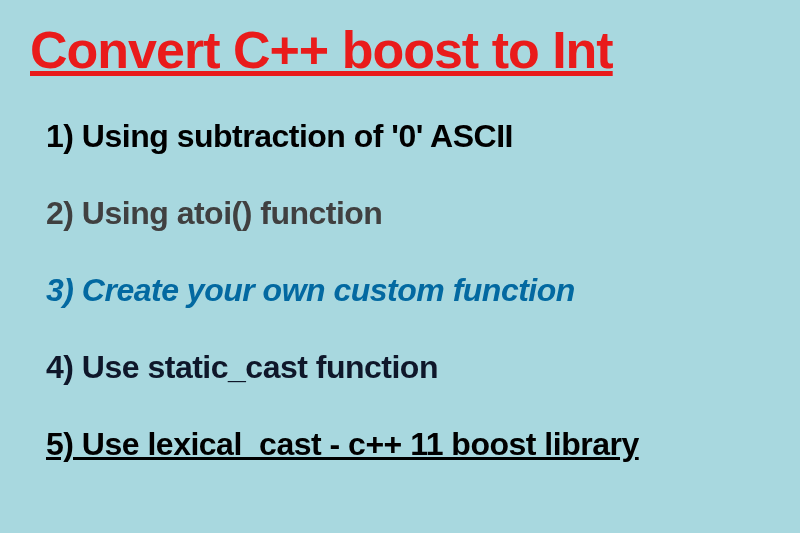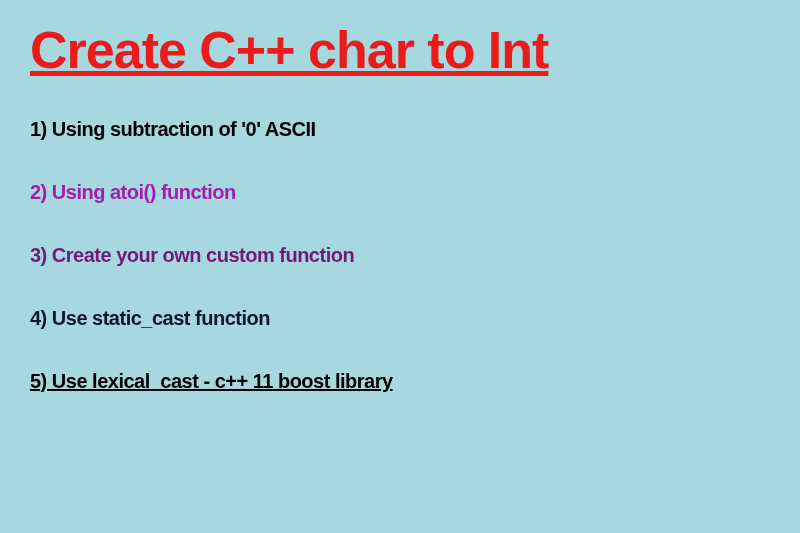--- a/index.html
+++ b/index.html
@@ -17,44 +17,46 @@
     }
     .title {
       color: #e91b1b;
       font-size: 52px;
       font-weight: bold;
       text-decoration: underline;
       margin-bottom: 38px;
       letter-spacing: -1px;
     }
     .list-item {
-      font-size: 20px;
+      font-size: 32px;
       font-weight: bold;
       margin-bottom: 40px;
       letter-spacing: -0.5px;
+      margin-left: 16px;
     }
     .item-1 {
       color: #000000;
     }
     .item-2 {
-      color: #a21caf;
+      color: #404040;
     }
     .item-3 {
-      color: #701a75;
+      color: #0369a1;
+      font-style: italic;
     }
     .item-4 {
       color: #0f172a;
     }
     .item-5 {
       color: #000000;
       text-decoration: underline;
     }
   </style>
 </head>
 <body>
 
-<h1 class="title">Create C++ char to Int</h1>
+<h1 class="title">Convert C++ boost to Int</h1>
 
 <div class="list-item item-1">1) Using subtraction of '0' ASCII</div>
 <div class="list-item item-2">2) Using atoi() function</div>
 <div class="list-item item-3">3) Create your own custom function</div>
 <div class="list-item item-4">4) Use static_cast function</div>
 <div class="list-item item-5">5) Use lexical_cast - c++ 11 boost library</div>
 
 </body></html>

